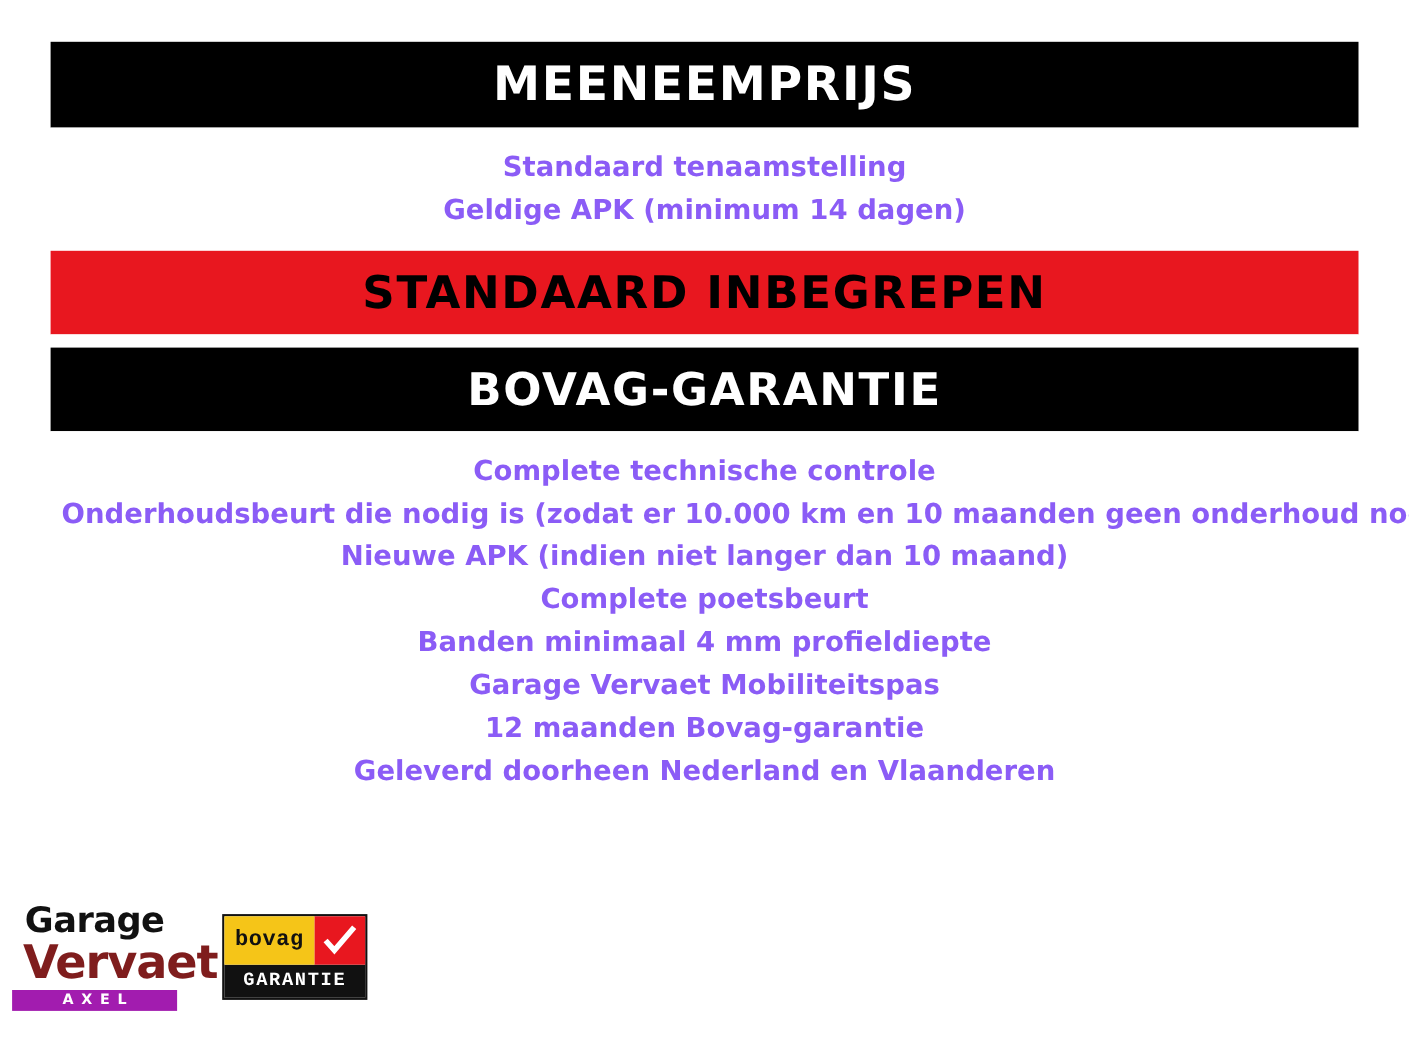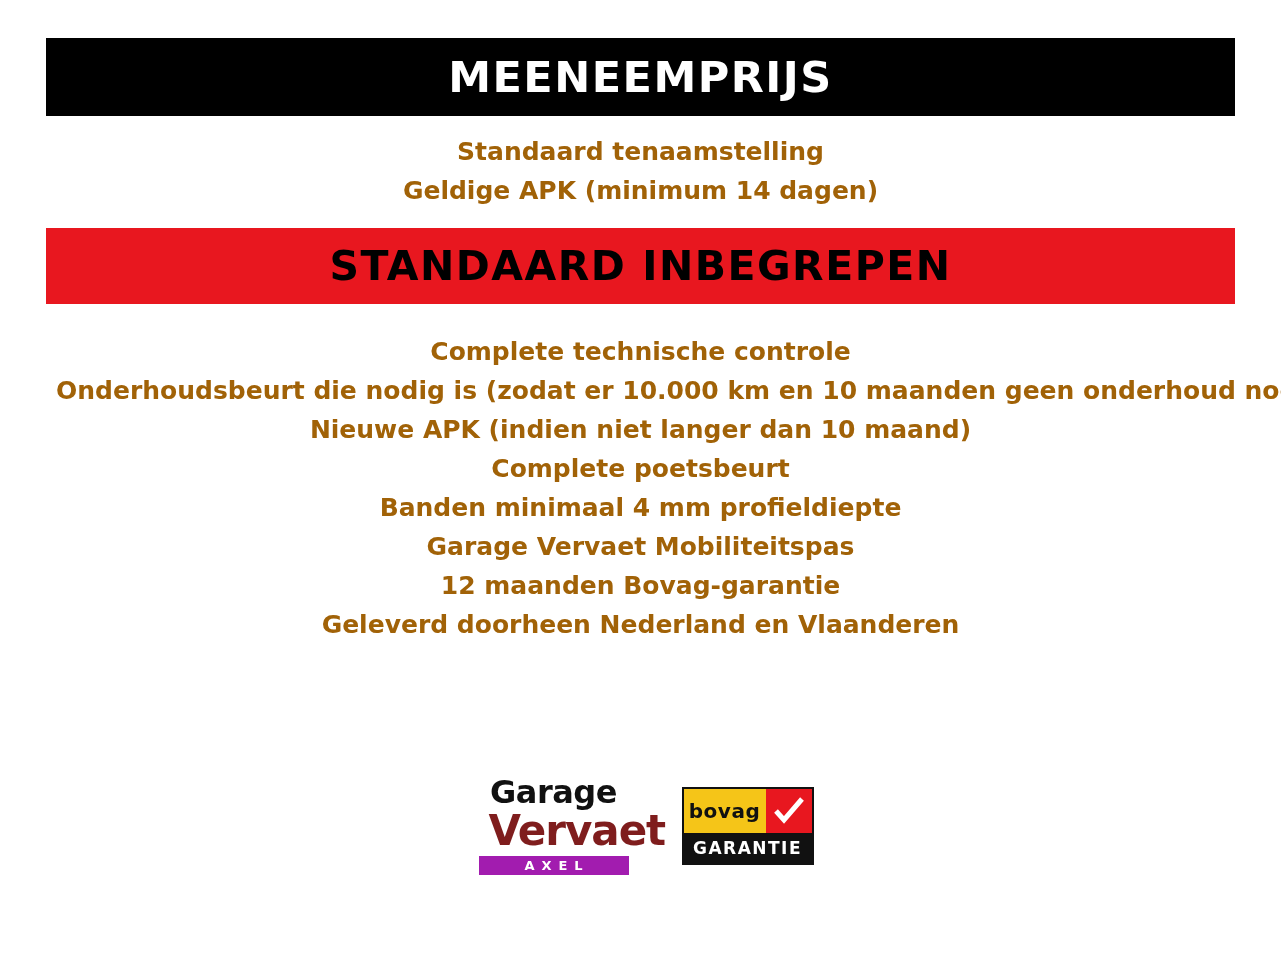--- a/index.html
+++ b/index.html
@@ -64,43 +64,43 @@
     line-height: 76px;
     height: 76px;
   }
   .list-block {
     padding: 16px 10px 18px 10px;
   }
   .list-block .line {
     font-size: 25px;
     font-weight: bold;
     line-height: 39px;
-    color: #a16207;
+    color: #8b5cf6;
     white-space: nowrap;
   }
   .gap {
     height: 12px;
     background: #ffffff;
   }
   .price-band {
     font-size: 38px;
     font-weight: bold;
     line-height: 70px;
     height: 70px;
     letter-spacing: 0.5px;
   }
   .logos {
     position: absolute;
     left: 0;
     right: 0;
-    top: 776px;
-    display: flex;
-    justify-content: center;
+    top: 820px;
+    display: flex;
+    justify-content: flex-start;
     align-items: center;
-    gap: 42px;
+    gap: 30px;
   }
   
   .logo-vervaet {
     width: 172px;
     text-align: center;
     font-family: "DejaVu Sans", "Liberation Sans", sans-serif;
     line-height: 1;
   }
   .logo-vervaet .garage {
     font-size: 32px;
@@ -130,20 +130,21 @@
     line-height: 19px;
     text-align: center;
     text-indent: 7px;
   }
   
   .logo-bovag {
     width: 132px;
     border: 2px solid #111111;
     background: #ffffff;
     box-sizing: border-box;
+    font-family: Liberation Mono, monospace;
   }
   .logo-bovag .top-row {
     display: flex;
     height: 44px;
   }
   .logo-bovag .bovag-word {
     flex: 1;
     background: #f5c518;
     color: #111111;
     font-size: 20px;
@@ -185,20 +186,21 @@
 
     <div class="band band-white list-block">
       <div class="line">Standaard tenaamstelling</div>
       <div class="line">Geldige APK (minimum 14 dagen)</div>
     </div>
 
     <div class="band band-red title-text hdr2">STANDAARD INBEGREPEN</div>
 
     <div class="gap"></div>
 
+    <div class="band band-black title-text hdr3">BOVAG-GARANTIE</div>
 
     <div class="band band-white list-block">
       <div class="line">Complete technische controle</div>
       <div class="line">Onderhoudsbeurt die nodig is (zodat er 10.000 km en 10 maanden geen onderhoud nodig is)</div>
       <div class="line">Nieuwe APK (indien niet langer dan 10 maand)</div>
       <div class="line">Complete poetsbeurt</div>
       <div class="line">Banden minimaal 4 mm profieldiepte</div>
       <div class="line">Garage Vervaet Mobiliteitspas</div>
       <div class="line">12 maanden Bovag-garantie</div>
       <div class="line">Geleverd doorheen Nederland en Vlaanderen</div>

